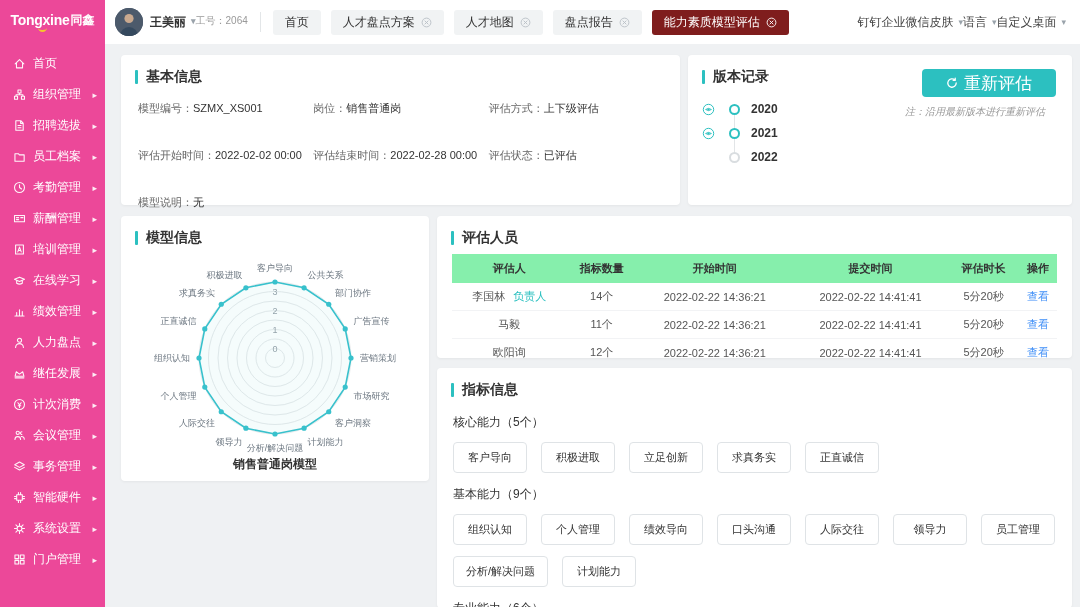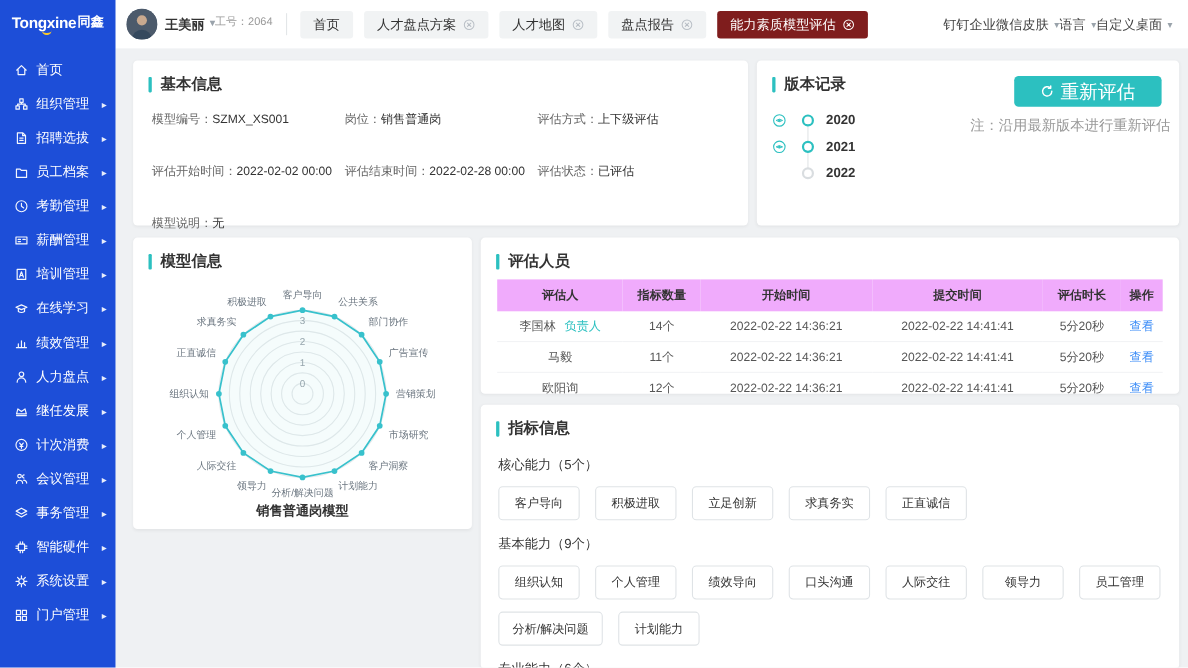--- a/index.html
+++ b/index.html
@@ -1,20 +1,20 @@
 <!DOCTYPE html>
 <html><head>
 <meta charset="utf-8">
 <style>
   * { margin:0; padding:0; box-sizing:border-box; }
   html,body { width:1080px; height:607px; overflow:hidden; font-family:"Liberation Sans",sans-serif; background:#fff; }
   .app { position:relative; width:1080px; height:607px; }
 
   
-  .sidebar { position:absolute; left:0; top:0; width:105px; height:607px; background:#1d4ed8; z-index:2; }
+  .sidebar { position:absolute; left:0; top:0; width:105px; height:607px; background:#ec4899; z-index:2; }
   .logo { height:40px; display:flex; align-items:center; justify-content:center; color:#fff; position:relative; cursor:pointer; }
   .logo-en { font-size:14px; font-weight:bold; letter-spacing:-0.3px; }
   .logo-cn { font-size:12px; font-weight:bold; margin-left:1px; }
   .logo-smile { position:absolute; left:38px; bottom:8px; width:9px; height:5px; border-bottom:2px solid #f6c62c; border-radius:0 0 8px 8px; }
   .side-nav { padding-top:8px; }
   .side-item { display:flex; align-items:center; height:31px; padding:0 8px 0 13px; color:#fff; font-size:12px; cursor:pointer; }
   .side-icon { width:13px; height:13px; margin-right:7px; flex:0 0 13px; opacity:0.95; }
   .side-icon svg { display:block; }
   .side-arrow { margin-left:auto; font-size:9px; opacity:0.9; }
 
@@ -43,40 +43,40 @@
 
   .row1 { display:flex; gap:8px; height:150px; margin-bottom:11px; }
   .p-basic { flex:0 0 559px; }
   .p-version { flex:1; }
 
   .fields { display:grid; grid-template-columns:1fr 1fr 1fr; row-gap:32px; padding:6px 16px 0 17px; font-size:11px; white-space:nowrap; }
   .f-label { color:#666; }
   .f-value { color:#333; }
 
   .btn-refresh { position:absolute; top:14px; right:16px; height:28px; padding:0 24px; background:#2cc0c0; border:none; border-radius:4px; color:#fff; font-size:17px; display:flex; align-items:center; gap:6px; cursor:pointer; font-family:inherit; }
-  .version-note { position:absolute; top:50px; right:8px; font-size:13px; color:#999; }
+  .version-note { position:absolute; top:50px; right:27px; font-size:10px; color:#999;font-style:italic; }
   .timeline { position:relative; padding:2px 0 0 14px; }
   .timeline .tl-line { position:absolute; left:46px; top:14px; width:1px; background:#e2e5e7; }
   .tl-row { display:flex; align-items:center; height:24px; position:relative; }
   .tl-eye { width:18px; height:13px; display:flex; align-items:center; cursor:pointer; }
   .tl-ring { width:11px; height:11px; border-radius:50%; background:#fff; border:2px solid #d9dde0; margin:0 11px 0 9px; z-index:1; }
   .tl-ring.teal { border-color:#2cc0c0; }
   .tl-year { font-size:12px; font-weight:bold; color:#333; }
 
   .row2 { display:flex; gap:8px; height:392px; }
   .p-model { flex:0 0 308px; height:265px; }
   .col-right { flex:1; display:flex; flex-direction:column; gap:10px; min-width:0; }
   .p-eval { height:142px; overflow:hidden; }
   .p-ind { flex:1; overflow:hidden; }
 
   .radar-wrap { display:flex; flex-direction:column; align-items:center; }
   .chart-title { font-size:12px; font-weight:bold; color:#333; margin-top:2px; }
 
   table.eval { width:calc(100% - 30px); margin:0 15px; border-collapse:collapse; font-size:11px; }
-  table.eval th { background:#f0abfc; color:#333; font-weight:bold; padding:7px 2px; text-align:center; white-space:nowrap; }
+  table.eval th { background:#86efac; color:#333; font-weight:bold; padding:7px 2px; text-align:center; white-space:nowrap; }
   table.eval td { padding:6px 2px; text-align:center; color:#555; border-bottom:1px solid #f2f3f5; white-space:nowrap; }
   td.c-name { color:#333; }
   .owner-tag { color:#2cc0c0; margin-left:8px; cursor:default; }
   .view-link { color:#3e8ef7; cursor:pointer; text-decoration:none; }
 
   .ind-body { padding:0 16px; }
   .group-label { font-size:12px; color:#333; margin:13px 0 11px; }
   .group-items { display:flex; flex-wrap:wrap; gap:11px 14px; }
   .ind-btn { background:#fff; border:1px solid #dfe3e6; border-radius:4px; min-width:74px; padding:7px 12px; font-size:11px; color:#333; text-align:center; cursor:pointer; font-family:inherit; white-space:nowrap; }
 </style>

